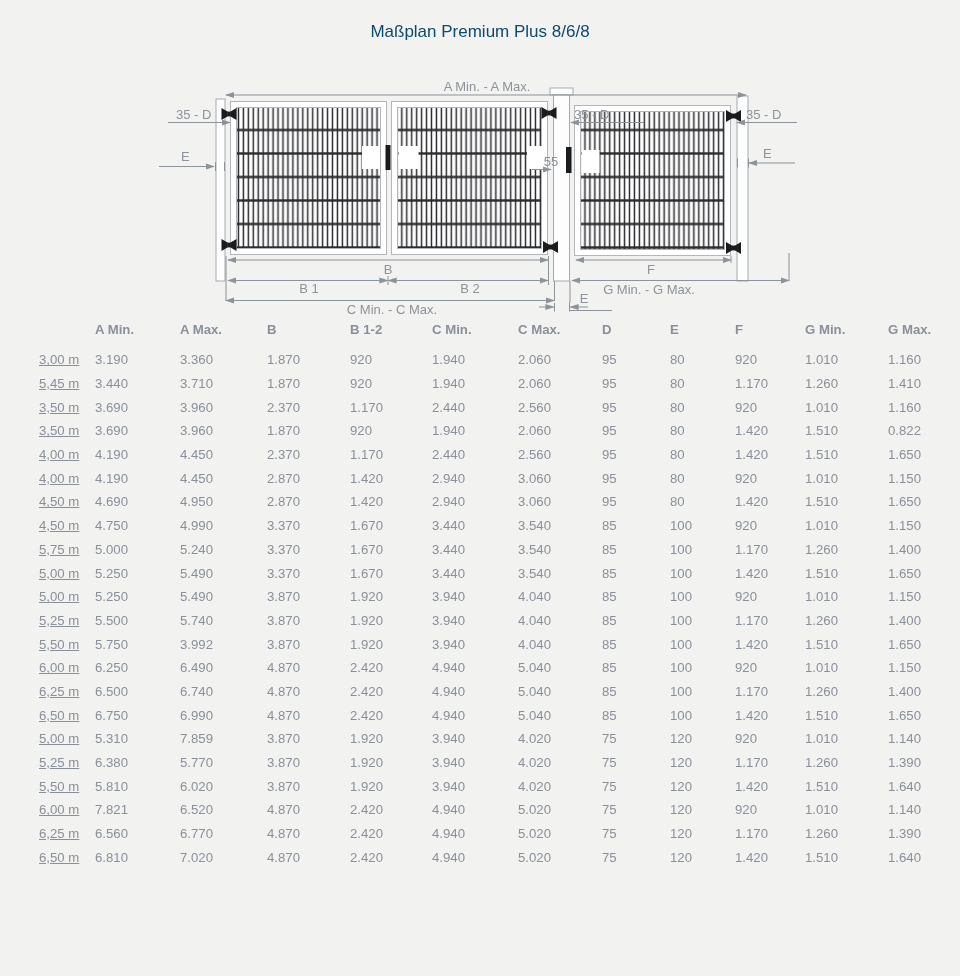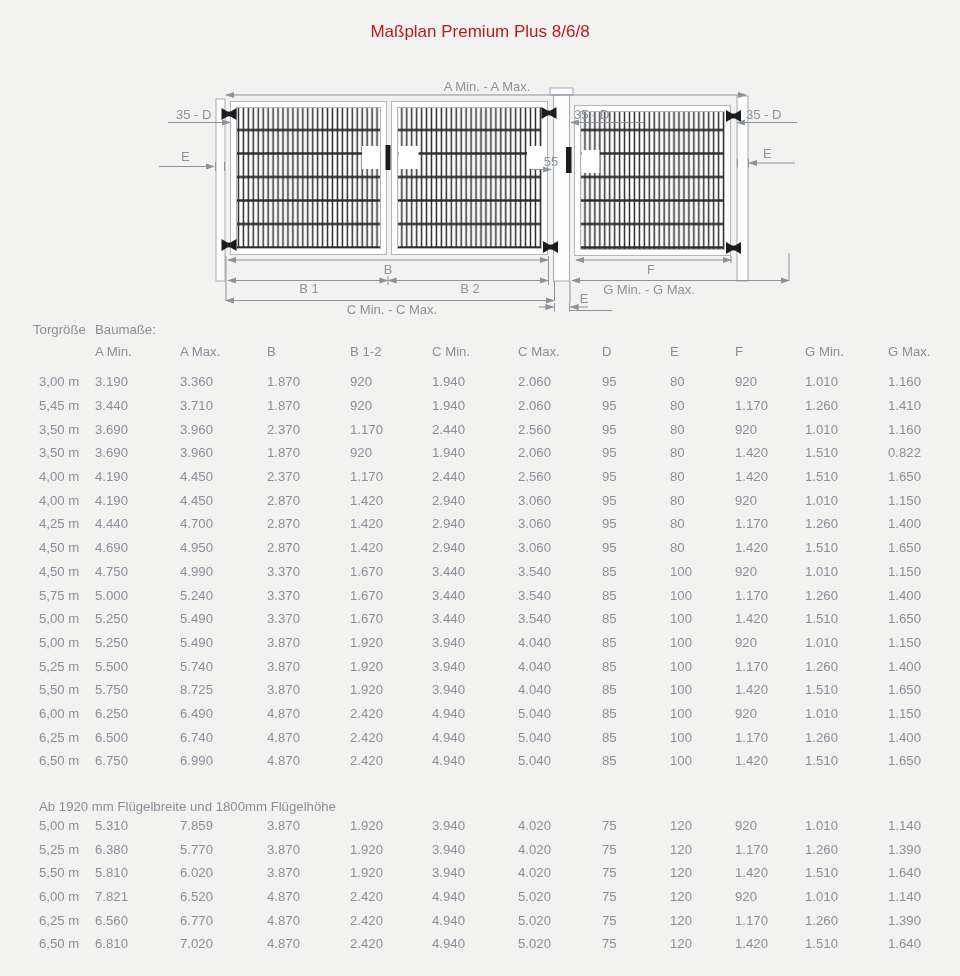--- a/index.html
+++ b/index.html
@@ -1,33 +1,33 @@
 <!DOCTYPE html>
 <html><head>
 <meta charset="utf-8">
 <style>
   html,body{margin:0;padding:0;}
   .page{
     position:relative;width:960px;height:976px;background:#f2f2f0;
     font-family:"Liberation Sans",sans-serif;overflow:hidden;
   }
   .title-block{position:absolute;top:21px;left:0;width:960px;text-align:center;
-    color:#b91c1c;font-size:17px;line-height:21px;}
+    color:#0c4a6e;font-size:17px;line-height:21px;}
   .diagram{position:absolute;top:0;left:0;}
   .dim-label{font-size:13px;fill:#8d939a;font-family:"Liberation Sans",sans-serif;}
   .dim-line{stroke:#8d939a;stroke-width:1;fill:none;}
   .post{stroke:#a6abb1;stroke-width:1;fill:#fdfdfd;}
   .frame{stroke:#b2b6bb;stroke-width:1;fill:#ffffff;}
   .spec-table{position:absolute;left:33px;top:318px;width:915px;
     border-collapse:collapse;table-layout:fixed;color:#8a909a;font-size:13.2px;}
   .spec-table td{padding:0;height:23.7px;vertical-align:middle;white-space:nowrap;
     overflow:hidden;}
   .spec-table thead td{height:22px;}
-  .spec-table tbody td:first-child{padding-left:6px;}
-  .spec-table thead tr.hdr2 td{height:26px;vertical-align:top;padding-top:4px;}
+  .spec-table tbody td:first-child{padding-left:6px;text-decoration:underline;}
+  .spec-table thead tr.hdr2 td{height:26px;vertical-align:top;padding-top:4px;font-weight:bold;}
   .spec-table tr.note-row td{height:32px;padding-left:6px;padding-top:9px;
     vertical-align:bottom;}
 </style>
 </head>
 <body>
 
 <div class="page">
 
   <div class="title-block">
     <div>Maßplan Premium Plus 8/6/8</div>
@@ -138,24 +138,20 @@
         <col style="width:82px">
         <col style="width:86px">
       <col style="width:84px">
         <col style="width:68px">
         <col style="width:65px">
       <col style="width:70px">
         <col style="width:83px">
         <col style="width:60px">
     </colgroup>
     <thead>
-      <tr>
-        <td>Torgröße</td>
-        <td colspan="11">Baumaße:</td>
-      </tr>
       <tr class="hdr2">
         <td></td>
       <td>A Min.</td>
           <td>A Max.</td>
           <td>B</td>
           <td>B 1-2</td>
           <td>C Min.</td>
           <td>C Max.</td>
           <td>D</td>
           <td>E</td>
@@ -243,34 +239,20 @@
           <td>1.420</td>
           <td>2.940</td>
           <td>3.060</td>
           <td>95</td>
           <td>80</td>
           <td>920</td>
           <td>1.010</td>
           <td>1.150</td>
         </tr>
         <tr>
-          <td>4,25 m</td>
-          <td>4.440</td>
-          <td>4.700</td>
-          <td>2.870</td>
-          <td>1.420</td>
-          <td>2.940</td>
-          <td>3.060</td>
-          <td>95</td>
-          <td>80</td>
-          <td>1.170</td>
-          <td>1.260</td>
-          <td>1.400</td>
-        </tr>
-        <tr>
           <td>4,50 m</td>
           <td>4.690</td>
           <td>4.950</td>
           <td>2.870</td>
           <td>1.420</td>
           <td>2.940</td>
           <td>3.060</td>
           <td>95</td>
           <td>80</td>
           <td>1.420</td>
@@ -343,21 +325,21 @@
           <td>4.040</td>
           <td>85</td>
           <td>100</td>
           <td>1.170</td>
           <td>1.260</td>
           <td>1.400</td>
         </tr>
         <tr>
           <td>5,50 m</td>
           <td>5.750</td>
-          <td>8.725</td>
+          <td>3.992</td>
           <td>3.870</td>
           <td>1.920</td>
           <td>3.940</td>
           <td>4.040</td>
           <td>85</td>
           <td>100</td>
           <td>1.420</td>
           <td>1.510</td>
           <td>1.650</td>
         </tr>
@@ -396,23 +378,20 @@
           <td>4.870</td>
           <td>2.420</td>
           <td>4.940</td>
           <td>5.040</td>
           <td>85</td>
           <td>100</td>
           <td>1.420</td>
           <td>1.510</td>
           <td>1.650</td>
         </tr>
-        <tr class="note-row">
-          <td colspan="12">Ab 1920 mm Flügelbreite und 1800mm Flügelhöhe</td>
-        </tr>
         <tr>
           <td>5,00 m</td>
           <td>5.310</td>
           <td>7.859</td>
           <td>3.870</td>
           <td>1.920</td>
           <td>3.940</td>
           <td>4.020</td>
           <td>75</td>
           <td>120</td>

